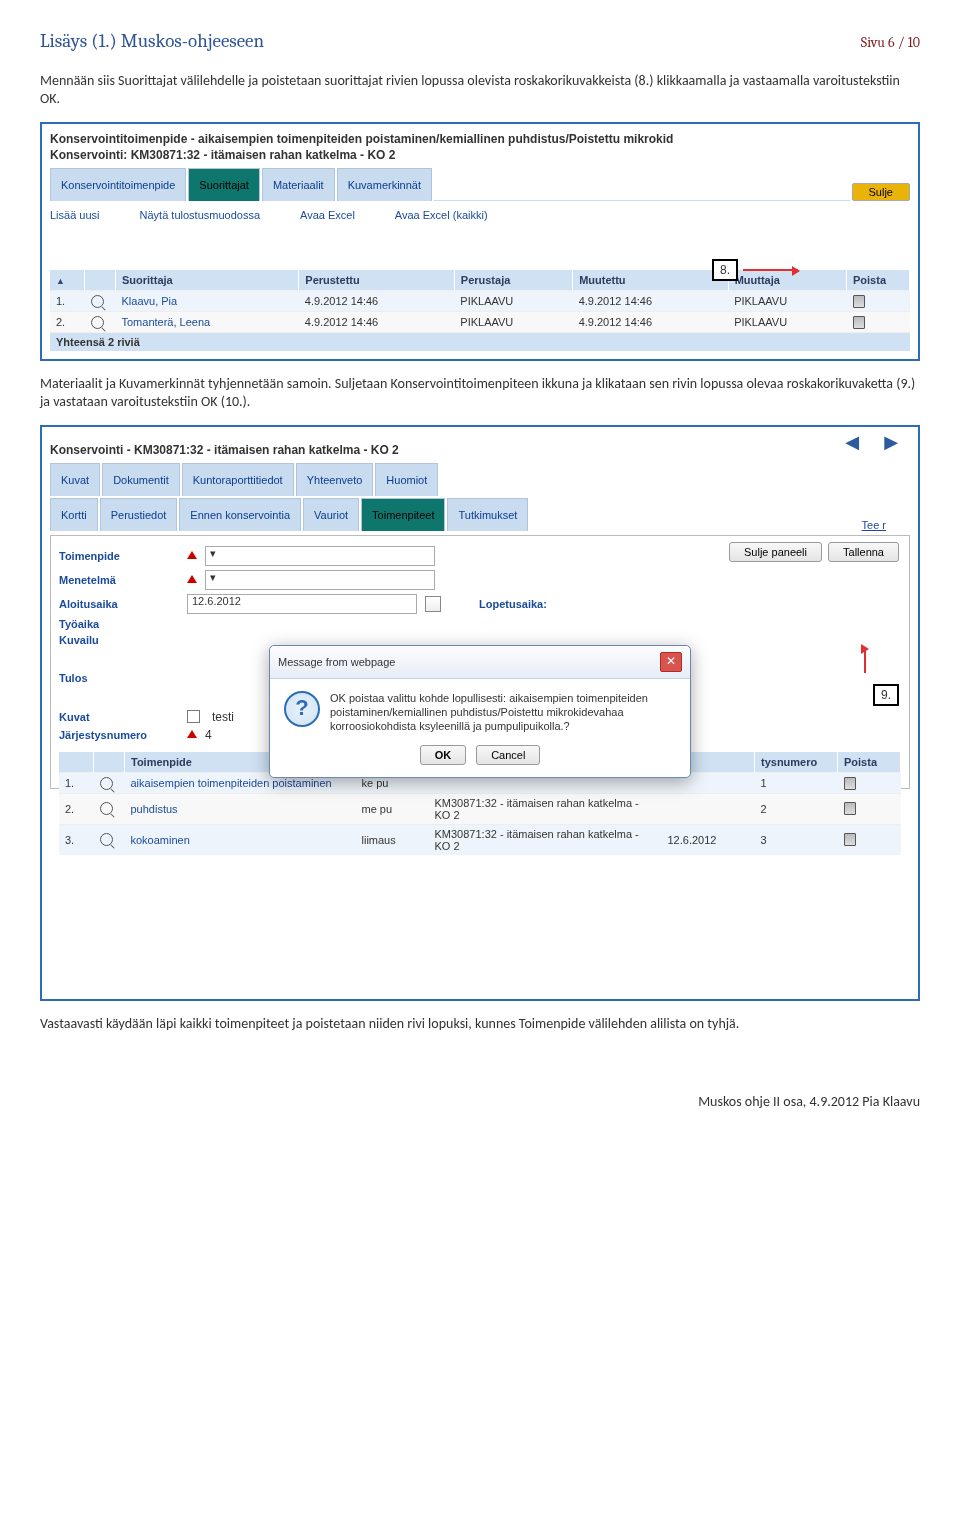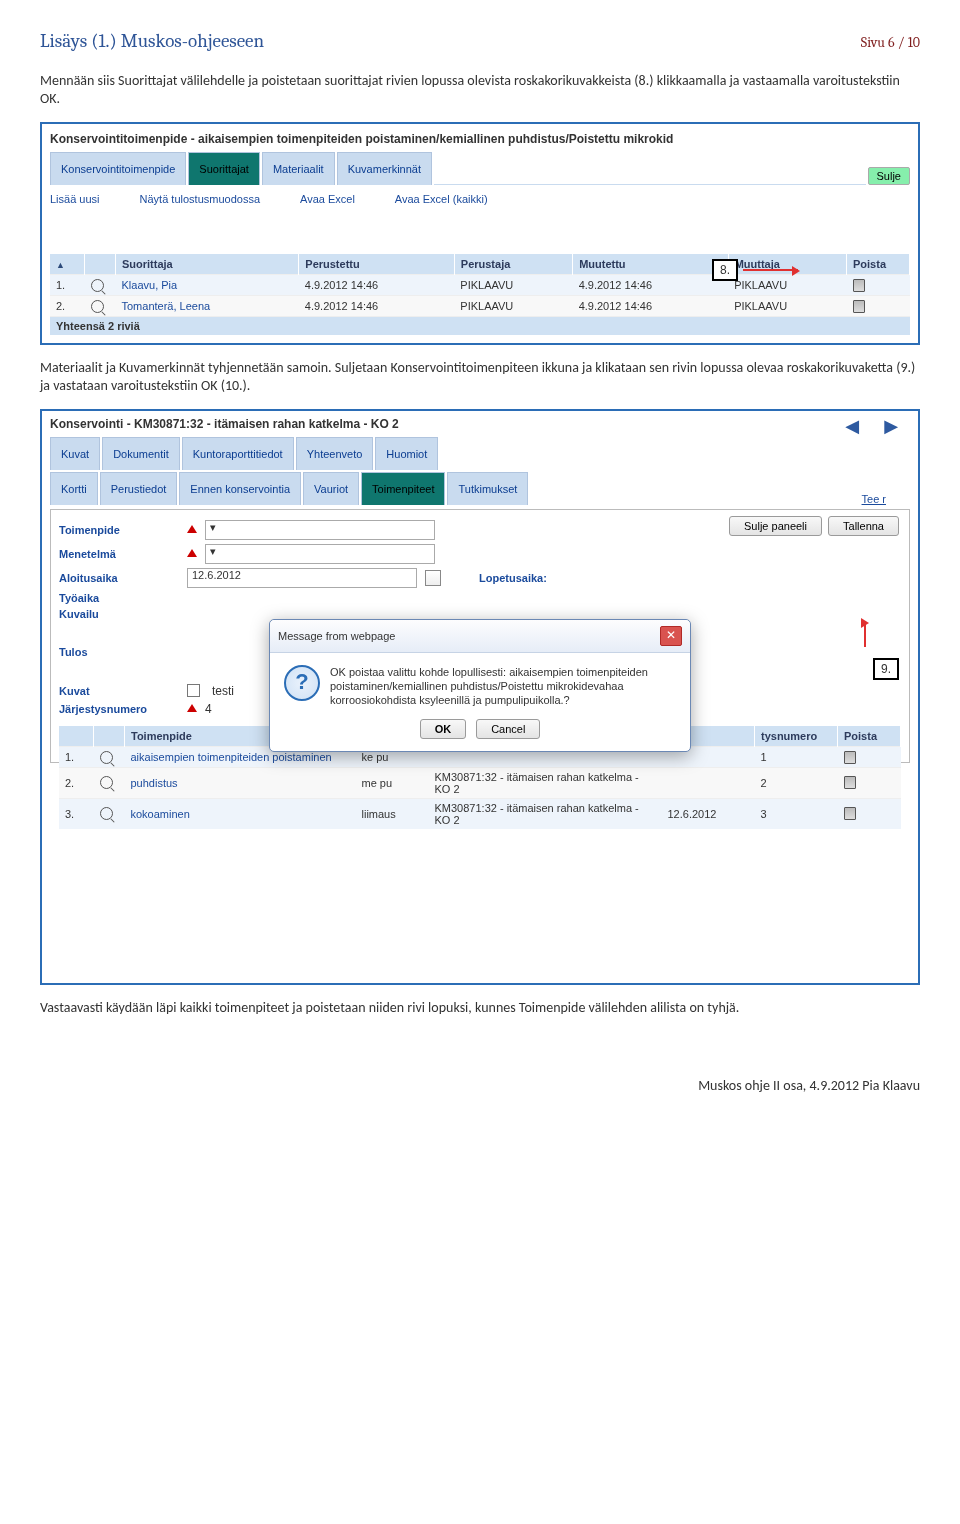--- a/index.html
+++ b/index.html
@@ -69,23 +69,23 @@
     padding: 10px 10px;
     cursor: pointer;
   }
   .tab.white {
     background: #0f766e;
     color: #000;
   }
   .tab-spacer { flex: 1; border-bottom: 1px solid #c9dbef; }
   .sulje-btn {
     margin-left: auto;
-    background: #86efac;
+    background: #eab308;
     border: 1px solid #aaa;
-    padding: 2px 8px;
+    padding: 2px 16px;
     font-size: 11px;
     border-radius: 2px;
   }
   .linkbar {
     display: flex;
     gap: 40px;
     padding: 4px 0 12px 0;
   }
   .linkbar span { color: #1a4a9c; font-size: 11px; cursor: pointer; }
   table.grid {
@@ -244,20 +244,21 @@
   <div class="doc-header">
     <span class="doc-title">Lisäys (1.) Muskos-ohjeeseen</span>
     <span class="doc-pagenum">Sivu 6 / 10</span>
   </div>
 
   <p class="body-text">Mennään siis Suorittajat välilehdelle ja poistetaan suorittajat rivien lopussa olevista roskakorikuvakkeista (8.) klikkaamalla ja vastaamalla varoitustekstiin OK.</p>
 
   <div class="panel">
     <div class="panel-inner">
       <div class="panel-title">Konservointitoimenpide  - aikaisempien toimenpiteiden poistaminen/kemiallinen puhdistus/Poistettu mikrokid</div>
+      <div class="panel-sub">Konservointi: KM30871:32 - itämaisen rahan katkelma - KO 2</div>
 
       <div class="tabs">
         <div class="tab">Konservointitoimenpide</div>
         <div class="tab white">Suorittajat</div>
         <div class="tab">Materiaalit</div>
         <div class="tab">Kuvamerkinnät</div>
         <div class="tab-spacer"></div>
         <button class="sulje-btn">Sulje</button>
       </div>
 
@@ -308,21 +309,21 @@
 
       <div class="callout" style="top:135px; right:180px;">8.</div>
       <div class="arrow-red" style="top:145px; right:120px; width:55px;"></div>
     </div>
   </div>
 
   <p class="body-text">Materiaalit ja Kuvamerkinnät tyhjennetään samoin. Suljetaan Konservointitoimenpiteen ikkuna ja klikataan sen rivin lopussa olevaa roskakorikuvaketta (9.) ja vastataan varoitustekstiin OK (10.).</p>
 
   <div class="panel">
     <div class="panel-inner" style="min-height:560px;">
-      <div class="panel-sub" style="margin-top:2px;">Konservointi - KM30871:32 - itämaisen rahan katkelma - KO 2</div>
+      <div class="panel-sub" style="margin-top:12px;">Konservointi - KM30871:32 - itämaisen rahan katkelma - KO 2</div>
       <div class="navarrows">◀ ▶</div>
 
       <div class="tabs">
         <div class="tab">Kuvat</div>
         <div class="tab">Dokumentit</div>
         <div class="tab">Kuntoraporttitiedot</div>
         <div class="tab">Yhteenveto</div>
         <div class="tab">Huomiot</div>
       </div>
       <div class="tabs" style="margin-top:-2px; position:relative;">

